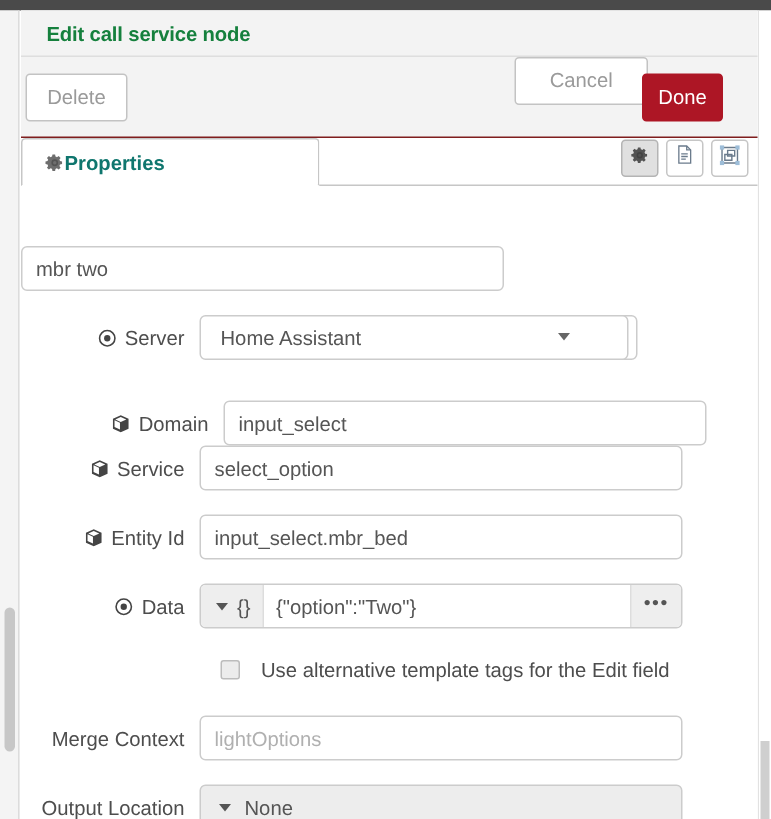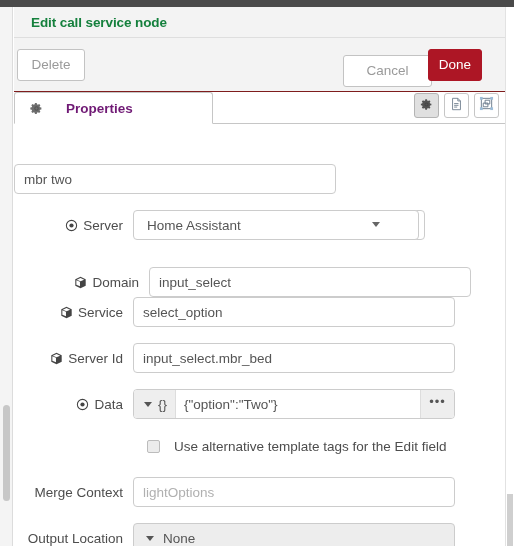--- a/index.html
+++ b/index.html
@@ -92,21 +92,21 @@
     border-radius: 3px;
     font-family: "Liberation Sans", sans-serif;
     font-size: 13.5px;
     color: #9a9a9a;
     cursor: pointer;
     display: flex; align-items: center; justify-content: center;
     padding: 0 14px;
     line-height: 1;
   }
   .btn-delete { left: 3px;  top: 11px; width: 68px; }
-  .btn-cancel { left: 329px; top: 17px; width: 89px; }
+  .btn-cancel { left: 329px; top: 0; width: 89px; }
   .btn-done {
     left: 414px; top: 11px; width: 54px;
     background: #ad1625;
     border-color: #ad1625;
     color: #ffffff;
   }
 
   
   .tabrow {
     position: absolute; top: 85px; left: 0;
@@ -123,22 +123,22 @@
     border-bottom: 1px solid #ffffff;
     border-top-left-radius: 3px;
     border-top-right-radius: 3px;
     display: flex; align-items: center;
     padding-left: 15px;
     cursor: pointer;
   }
   .tab-props-label {
     font-size: 13.5px;
     font-weight: bold;
-    color: #701a75;
-    margin-left: 23px;
+    color: #0f766e;
+    margin-left: 0;
   }
 
   .icon-btns {
     position: absolute;
     right: 6px; top: 1px;
     display: flex;
     gap: 5px;
   }
   .icon-btn {
     width: 25px; height: 25px;
@@ -449,21 +449,21 @@
         <input class="inp" value="select_option" style="">
       </div>
 
       <div class="row" style="top:219px;">
         <div class="lbl">
           <span class="lbl-ic">
             <svg width="13" height="13" viewBox="0 0 16 16">
               <path fill="#444" d="M8 1L1.6 3.9v8.2L8 15l6.4-2.9V3.9L8 1zm0 1.5l4.5 2-4.5 2-4.5-2 4.5-2zM2.9 5.2L7.35 7.2v5.5L2.9 10.7V5.2z"></path>
             </svg>
           </span>
-          <span>Server Id</span>
+          <span>Entity Id</span>
         </div>
         <input class="inp" value="input_select.mbr_bed" style="">
       </div>
 
       <div class="row" style="top:265px;">
         <div class="lbl">
           <span class="lbl-ic">
             <svg width="13" height="13" viewBox="0 0 16 16">
               <circle cx="8" cy="8" r="6.3" fill="none" stroke="#444" stroke-width="1.3"></circle>
               <circle cx="8" cy="8" r="2.6" fill="#444"></circle>

